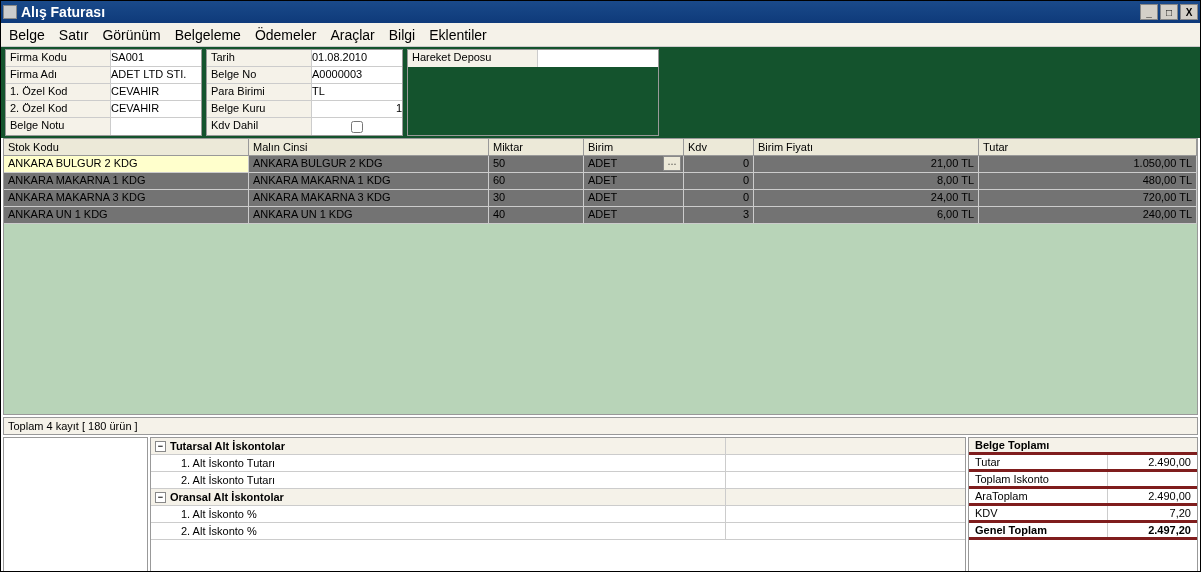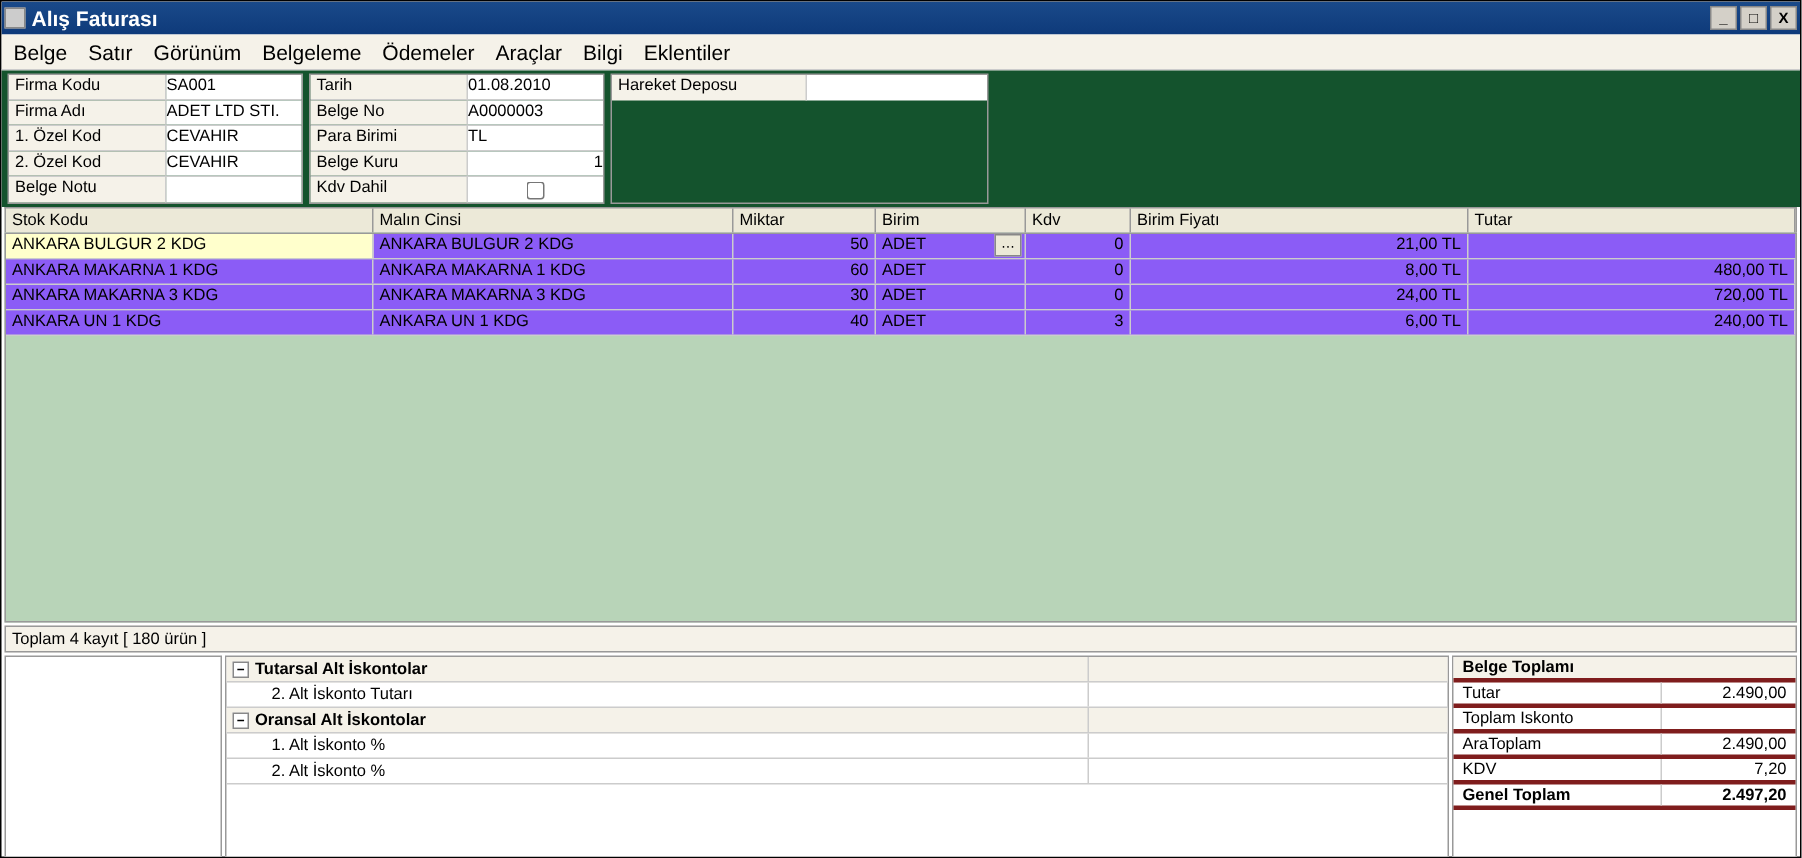--- a/index.html
+++ b/index.html
@@ -18,26 +18,26 @@
 .field-label { width: 105px; padding: 1px 4px; background: #f5f2e9; border-right: 1px solid #ccc; white-space: nowrap; }
 .field-value { width: 90px; padding: 1px 0; background: #fff; white-space: nowrap; overflow: hidden; }
 .field-value.right { text-align: right; }
 .checkbox-cell { width: 90px; display: flex; align-items: center; justify-content: center; background: #fff; }
 .checkbox-cell input { width: 12px; height: 12px; }
 .depo-block .field-label { width: 130px; }
 .depo-block .field-value { width: 120px; }
 .grid-header { display: flex; background: #ece9d8; border: 1px solid #999; border-bottom: none; margin: 0 2px; }
 .grid-header > div { padding: 2px 4px; border-right: 1px solid #999; }
 .grid-body { border: 1px solid #999; margin: 0 2px; background: #b8d4b8; height: 260px; overflow: hidden; }
-.grid-row { display: flex; background: #8b5cf6; border-bottom: 1px solid #ccc; height: 17px; }
+.grid-row { display: flex; background: #737373; border-bottom: 1px solid #ccc; height: 17px; }
 .grid-row.sel .c-stok { background: #ffffcc; }
 .grid-row > div { padding: 1px 4px; border-right: 1px solid #ccc; overflow: hidden; white-space: nowrap; }
 .c-stok { width: 245px; }
 .c-malin { width: 240px; }
-.c-miktar { width: 95px; text-align: right; }
+.c-miktar { width: 95px; }
 .c-birim { width: 100px; position: relative; }
 .c-kdv { width: 70px; text-align: right; }
 .c-fiyat { width: 225px; text-align: right; }
 .c-tutar { flex: 1; text-align: right; }
 .birim-btn { position: absolute; right: 2px; top: 0; width: 18px; height: 15px; background: #ece9d8; border: 1px solid #888; display: flex; align-items: center; justify-content: center; font-size: 9px; cursor: pointer; }
 .status { padding: 2px 4px; font-size: 11px; border: 1px solid #999; margin: 2px 2px 0 2px; background: #f5f2e9; }
 .bottom-area { display: flex; gap: 2px; padding: 2px; height: 140px; }
 .bottom-left { width: 145px; border: 1px solid #999; background: #fff; }
 .bottom-mid { flex: 1; border: 1px solid #999; background: #fff; }
 .bottom-right { width: 230px; border: 1px solid #999; background: #fff; }
@@ -142,20 +142,21 @@
   <div class="c-tutar" style="text-align:left">Tutar</div>
 </div>
 <div class="grid-body" id="gridBody">
     <div class="grid-row sel">
       <div class="c-stok">ANKARA BULGUR 2 KDG</div>
       <div class="c-malin">ANKARA BULGUR 2 KDG</div>
       <div class="c-miktar">50</div>
       <div class="c-birim">ADET<div class="birim-btn">⋯</div></div>
       <div class="c-kdv">0</div>
       <div class="c-fiyat">21,00 TL</div>
+      <div class="c-tutar">1.050,00 TL</div>
     </div>
     <div class="grid-row">
       <div class="c-stok">ANKARA MAKARNA 1 KDG</div>
       <div class="c-malin">ANKARA MAKARNA 1 KDG</div>
       <div class="c-miktar">60</div>
       <div class="c-birim">ADET</div>
       <div class="c-kdv">0</div>
       <div class="c-fiyat">8,00 TL</div>
       <div class="c-tutar">480,00 TL</div>
     </div>
@@ -185,20 +186,24 @@
   <div class="bottom-left"></div>
   <div class="bottom-mid">
     <div class="disc-row header">
         <div class="disc-label">
           <span class="exp-box">−</span>
           <span>Tutarsal Alt İskontolar</span>
         </div>
         <div class="disc-val"></div>
       </div>
     <div class="disc-row">
+        <div class="disc-label indent">1. Alt İskonto Tutarı</div>
+        <div class="disc-val"></div>
+      </div>
+    <div class="disc-row">
         <div class="disc-label indent">2. Alt İskonto Tutarı</div>
         <div class="disc-val"></div>
       </div>
     <div class="disc-row header">
         <div class="disc-label">
           <span class="exp-box">−</span>
           <span>Oransal Alt İskontolar</span>
         </div>
         <div class="disc-val"></div>
       </div>

